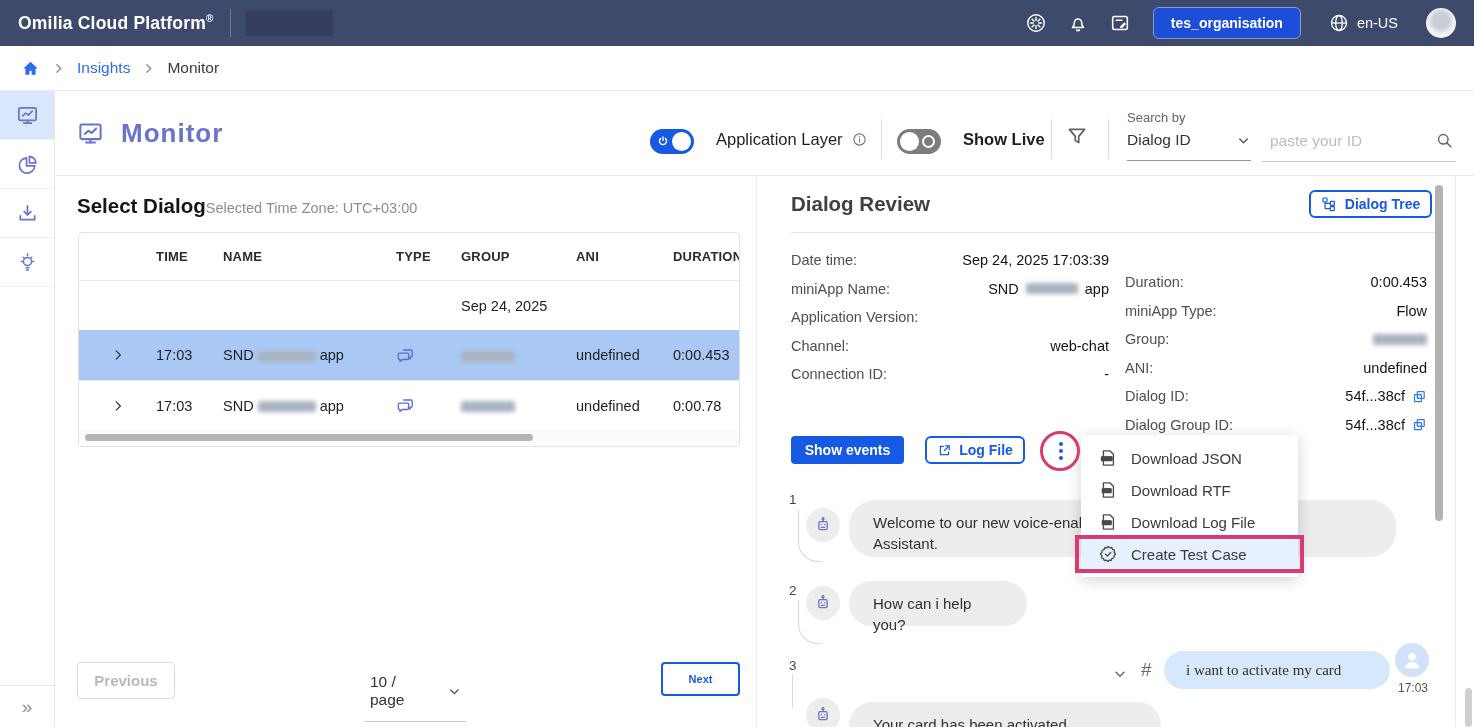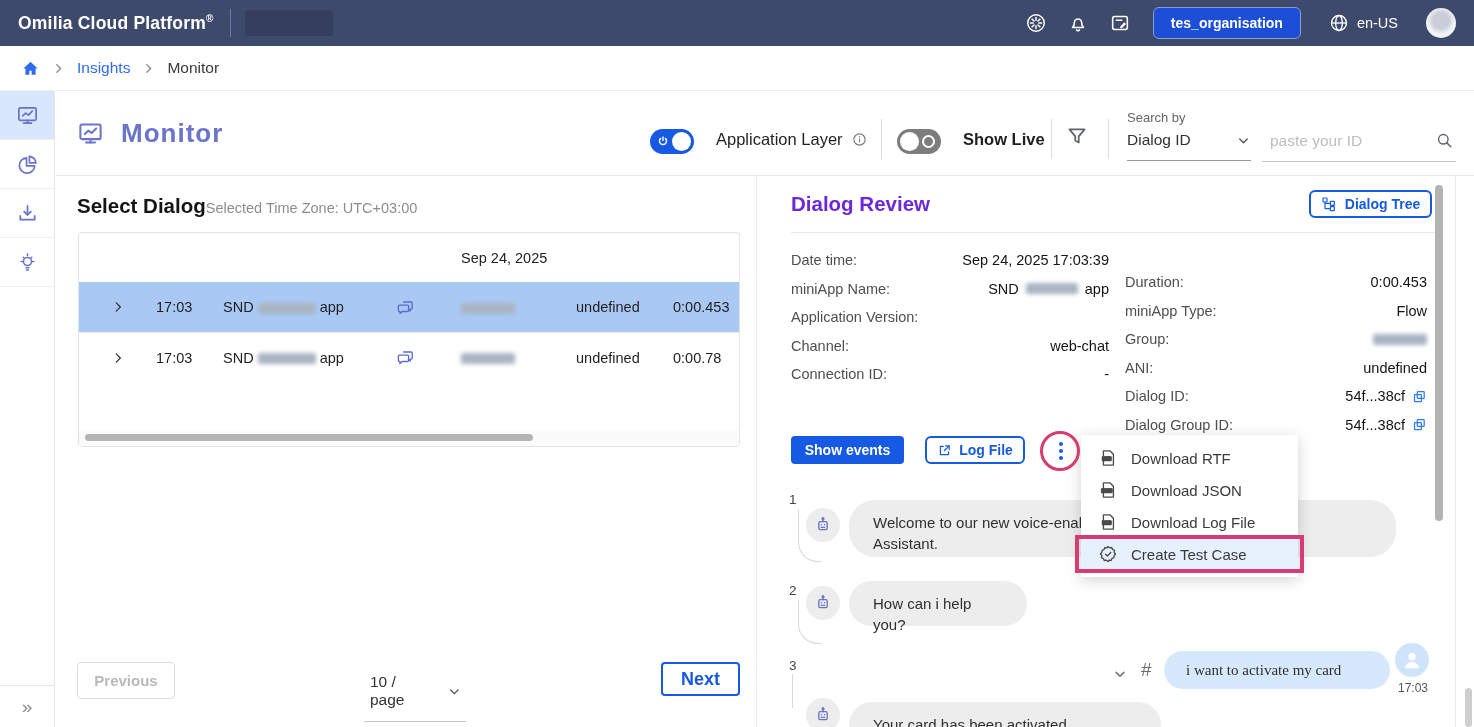--- a/index.html
+++ b/index.html
@@ -92,27 +92,27 @@
   .hscroll .thumb { position:absolute; left:6px; top:4px; width:448px; height:7px; background:#b4b4b4;
                     border-radius:4px; cursor:pointer; }
 
   .pg-prev { position:absolute; left:21px; top:486px; width:98px; height:37px; background:#fff;
              border:1px solid #dcdcdc; border-radius:4px; color:#b9b9b9; font-size:15px; font-weight:700;
              font-family:inherit; }
   .pg-size { position:absolute; left:308px; top:497px; width:102px; border-bottom:1px solid #c9c9c9;
              padding:0 4px 12px 6px; display:flex; align-items:center; gap:14px; font-size:15.5px;
              color:#333; cursor:pointer; }
   .pg-next { position:absolute; left:605px; top:486px; width:79px; height:34px; background:#fff;
-             border:2px solid #1659e2; border-radius:4px; color:#1659e2; font-size:18px; font-weight:700;
+             border:2px solid #1659e2; border-radius:4px; color:#1659e2; font-size:11px; font-weight:700;
              cursor:pointer; font-family:inherit; }
 
   
   .review-panel { position:absolute; top:176px; left:756px; width:700px; bottom:0; background:#fff;
                   border-left:1px solid #ebebeb; border-right:1px solid #ebebeb; overflow:hidden; }
-  .rv-title { position:absolute; left:34px; top:16px; font-size:20.5px; font-weight:700; color:#6d28d9; }
+  .rv-title { position:absolute; left:34px; top:16px; font-size:20.5px; font-weight:700; color:#404040; }
   .btn-tree { position:absolute; left:552px; top:14px; width:123px; height:28px; background:#fff;
               border:2px solid #1659e2; border-radius:6px; color:#1659e2; font-size:14px; font-weight:700;
               display:flex; align-items:center; justify-content:center; gap:8px; cursor:pointer; }
   .rv-div { position:absolute; left:34px; right:16px; top:56px; height:1px; background:#e6e6e6; }
   .dcol { position:absolute; top:70px; }
   .dcol.l { left:34px; width:318px; }
   .dcol.r { left:368px; width:302px;margin-top:22px; }
   .drow { display:flex; align-items:center; height:28.5px; }
   .dlabel { font-size:14.5px; color:#4f4f4f; }
   .dval { margin-left:auto; font-size:14.5px; color:#141414; display:flex; align-items:center; gap:7px; }
@@ -327,20 +327,29 @@
   </div>
 </div>
 
 <div class="select-panel">
   <div class="sp-title">
     <span class="t">Select Dialog</span>
     <span class="tz">Selected Time Zone: UTC+03:00</span>
   </div>
 
   <div class="dlg-table">
+    <div class="trow thead">
+      <span></span>
+      <span>TIME</span>
+      <span>NAME</span>
+      <span>TYPE</span>
+      <span>GROUP</span>
+      <span>ANI</span>
+      <span>DURATION</span>
+    </div>
     <div class="tdate">Sep 24, 2025</div>
 
     <div class="trow tr-data selected">
       <span class="exp">
         <svg viewBox="0 0 24 24" width="14" height="14" fill="none" stroke="#333" stroke-width="2.2" stroke-linecap="round">
             <polyline points="9,5 16,12 9,19"></polyline>
           </svg>
       </span>
       <span>17:03</span>
       <span class="namecell"><span>SND</span><span class="redact"></span><span>app</span></span>
@@ -483,32 +492,32 @@
       <i></i>
       <i></i>
       <i></i>
     </div>
   <div class="anno-ellipse"></div>
 
   <div class="menu">
     <div class="menu-item">
       <svg viewBox="0 0 24 24" width="20" height="20" fill="none" stroke="#4a4a4a" stroke-width="1.6" stroke-linejoin="round">
         <path d="M6.5 3.5h8l4 4v13h-12z"></path>
-          <rect x="4.5" y="10" width="12" height="6" rx="1" fill="#4a4a4a" stroke="none"></rect>
-        <text x="10.5" y="14.6" font-size="4.8" fill="#fff" text-anchor="middle" font-family="Liberation Sans, sans-serif" font-weight="bold">RTF</text>
-      </svg>
-      <span>Download RTF</span>
+          <rect x="3.5" y="10" width="14" height="6" rx="1" fill="#4a4a4a" stroke="none"></rect>
+        <text x="10.5" y="14.6" font-size="4.6" fill="#fff" text-anchor="middle" font-family="Liberation Sans, sans-serif" font-weight="bold">JSON</text>
+      </svg>
+      <span>Download JSON</span>
     </div>
     <div class="menu-item">
       <svg viewBox="0 0 24 24" width="20" height="20" fill="none" stroke="#4a4a4a" stroke-width="1.6" stroke-linejoin="round">
         <path d="M6.5 3.5h8l4 4v13h-12z"></path>
-          <rect x="3.5" y="10" width="14" height="6" rx="1" fill="#4a4a4a" stroke="none"></rect>
-        <text x="10.5" y="14.6" font-size="4.6" fill="#fff" text-anchor="middle" font-family="Liberation Sans, sans-serif" font-weight="bold">JSON</text>
-      </svg>
-      <span>Download JSON</span>
+          <rect x="4.5" y="10" width="12" height="6" rx="1" fill="#4a4a4a" stroke="none"></rect>
+        <text x="10.5" y="14.6" font-size="4.8" fill="#fff" text-anchor="middle" font-family="Liberation Sans, sans-serif" font-weight="bold">RTF</text>
+      </svg>
+      <span>Download RTF</span>
     </div>
     <div class="menu-item">
       <svg viewBox="0 0 24 24" width="20" height="20" fill="none" stroke="#4a4a4a" stroke-width="1.6" stroke-linejoin="round">
         <path d="M6.5 3.5h8l4 4v13h-12z"></path>
           <rect x="4.5" y="10" width="12" height="6" rx="1" fill="#4a4a4a" stroke="none"></rect>
         <text x="10.5" y="14.6" font-size="4.8" fill="#fff" text-anchor="middle" font-family="Liberation Sans, sans-serif" font-weight="bold">LOG</text>
       </svg>
       <span>Download Log File</span>
     </div>
     <div class="menu-item hl">

